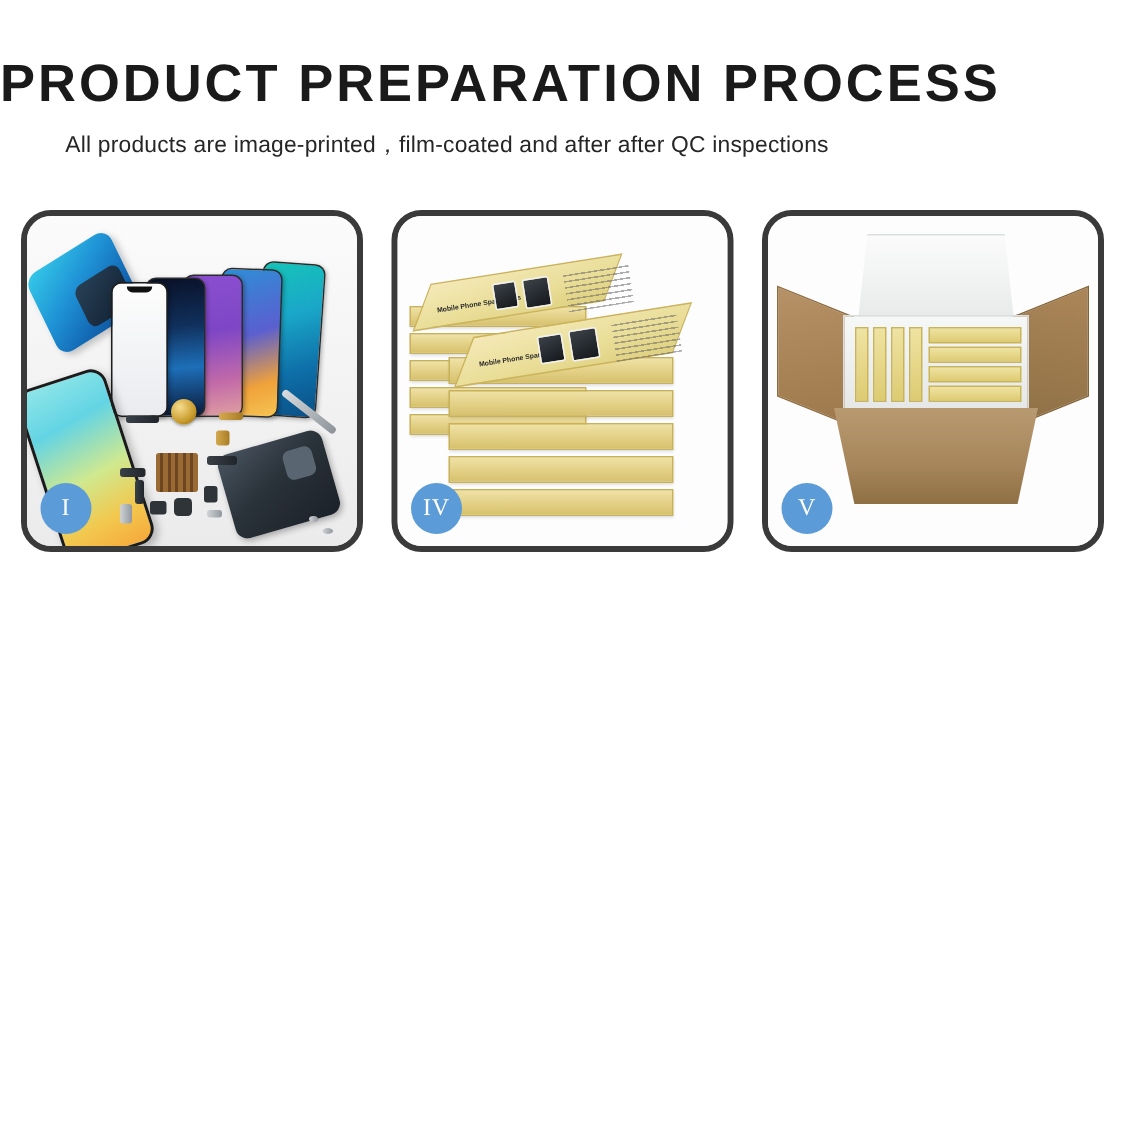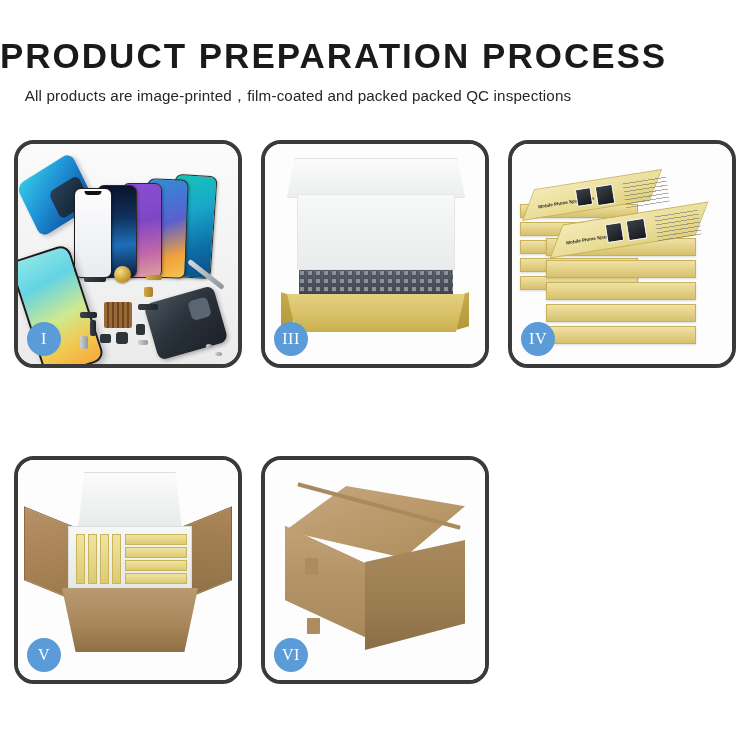--- a/index.html
+++ b/index.html
@@ -268,21 +268,21 @@
   }
   .c-patch { position: absolute; background: #ad8d60; border-radius: 1px; }
 </style>
 </head>
 <body>
 
 <div class="page">
 
   <div class="header">
     <div class="title">PRODUCT PREPARATION PROCESS</div>
-    <div class="subtitle">All products are image-printed，film-coated and packed packed QC inspections</div>
+    <div class="subtitle">All products are image-printed，film-coated and after after QC inspections</div>
   </div>
 
   <div class="grid">
 
     <div class="panel p1">
       <div class="stage">
         <div class="blue-film"></div>
 
         <div class="phone-fan">
           <div class="pf pf1"></div>
@@ -311,31 +311,20 @@
         <div class="part" style="left:98px;top:188px;width:12px;height:12px;border-radius:3px;"></div>
         <div class="part" style="left:118px;top:180px;width:9px;height:11px;"></div>
         <div class="part sil" style="left:120px;top:196px;width:10px;height:5px;"></div>
         <div class="part sil" style="right:16px;bottom:8px;width:7px;height:4px;border-radius:50%;"></div>
         <div class="part sil" style="right:26px;bottom:16px;width:6px;height:4px;border-radius:50%;"></div>
       </div>
       <div class="badge">I</div>
     </div>
 
 
-    <div class="panel p3">
-      <div class="stage">
-        <div class="ob-lid"></div>
-        <div class="ob-inner"></div>
-        <div class="ob-fill"></div>
-        <div class="ob-sideL"></div>
-        <div class="ob-sideR"></div>
-        <div class="ob-front"></div>
-      </div>
-      <div class="badge">III</div>
-    </div>
 
     <div class="panel p4">
       <div class="stage">
         <div class="stack">
 
           <div class="sbox" style="left:0px;  top:38px; width:118px; height:14px;"></div>
           <div class="sbox" style="left:0px;  top:56px; width:118px; height:14px;"></div>
           <div class="sbox" style="left:0px;  top:74px; width:118px; height:14px;"></div>
           <div class="sbox" style="left:0px;  top:92px; width:118px; height:14px;"></div>
           <div class="sbox" style="left:0px;  top:110px;width:118px; height:14px;"></div>
@@ -377,26 +366,15 @@
         <div class="ybox" style="left:107px;top:74px; width:62px; height:11px;"></div>
         <div class="ybox" style="left:107px;top:87px; width:62px; height:11px;"></div>
         <div class="ybox" style="left:107px;top:100px;width:62px; height:11px;"></div>
         <div class="ybox" style="left:107px;top:113px;width:62px; height:11px;"></div>
 
         <div class="carton-front"></div>
       </div>
       <div class="badge">V</div>
     </div>
 
-    <div class="panel p6">
-      <div class="stage">
-        <div class="c-top"></div>
-        <div class="c-tape"></div>
-        <div class="c-left"></div>
-        <div class="c-right"></div>
-        <div class="c-patch" style="left:40px; top:98px; width:13px; height:17px;"></div>
-        <div class="c-patch" style="left:42px; top:158px; width:13px; height:16px;"></div>
-      </div>
-      <div class="badge">VI</div>
-    </div>
 
   </div>
 </div>
 
 </body></html>

